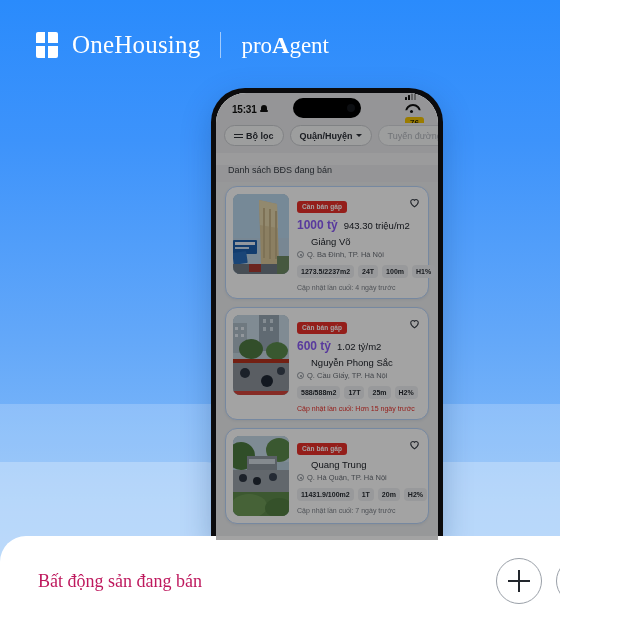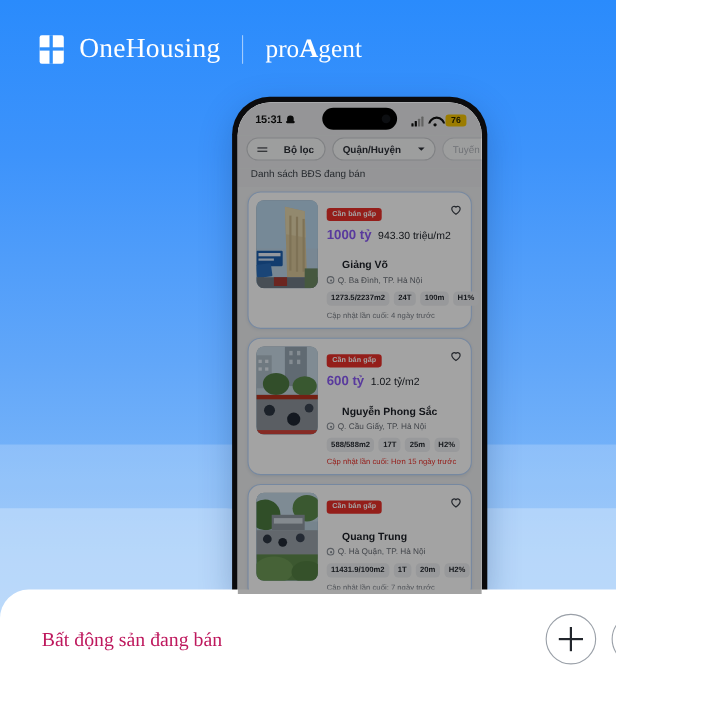--- a/index.html
+++ b/index.html
@@ -126,21 +126,21 @@
     position: absolute; left: 50%; top: 5px;
     transform: translateX(-50%);
     width: 68px; height: 20px;
     background: #000; border-radius: 12px;
   }
   .island::after {
     content: ""; position: absolute; right: 6px; top: 6px;
     width: 8px; height: 8px; border-radius: 50%;
     background: #14161b;
   }
-  .sb-right { display: flex; align-items: flex-end; gap: 4px; }
+  .sb-right { display: flex; align-items: flex-start; gap: 4px; flex-direction: column; }
   .bars { display: flex; align-items: flex-end; gap: 1px; height: 9px; }
   .bars i { width: 2px; background: #111; border-radius: .5px; display: block; }
   .bars i:nth-child(1) { height: 3px; }
   .bars i:nth-child(2) { height: 5px; }
   .bars i:nth-child(3) { height: 7px; background: #9a9a9a; }
   .bars i:nth-child(4) { height: 9px; background: #9a9a9a; }
   .wifi { position: relative; width: 12px; height: 9px; }
   .wifi::before {
     content: ""; position: absolute; left: 0; top: 0;
     width: 12px; height: 12px;
@@ -160,21 +160,21 @@
   }
 
   
   .filterbar {
     position: relative; z-index: 5;
     background: #e9eaec;
     display: flex; align-items: center; gap: 6px;
     padding: 2px 8px 7px 8px;
   }
   .chip {
-    display: flex; align-items: center; gap: 15px;
+    display: flex; align-items: center; gap: 3px;
     height: 21px; padding: 0 9px;
     border: 1px solid #c9cbcf; border-radius: 11px;
     background: #f6f7f8;
     font-size: 9px; font-weight: bold; color: #2b2f36;
     white-space: nowrap;
     text-align: center;
   }
   .chip.muted { color: #b0b4ba; border-color: #d5d7db; font-weight: normal; }
   .filt-ico { position: relative; width: 9px; height: 8px; flex: none; }
   .filt-ico::before,
@@ -190,20 +190,21 @@
     border-right: 3px solid transparent;
     border-top: 3.5px solid #2b2f36;
   }
 
   
   .list-head {
     position: relative; z-index: 5;
     background: #e9eaec;
     font-size: 9px; color: #3a3f47;
     padding: 0 10px 7px 12px;
+    margin-top: 12px;
   }
 
   
   .list {
     position: relative; z-index: 5;
     background: #eceef0;
     padding: 4px 9px 0 9px;
     height: 100%;
   }
   .card {
@@ -238,22 +239,22 @@
   .heart svg { width: 13px; height: 13px; display: block; }
 
   .priceline {
     display: flex; align-items: baseline; gap: 6px;
     margin-top: 5px;
   }
   .price { color: #8b5cf6; font-size: 12px; font-weight: bold; }
   .unit { color: #20242b; font-size: 9.5px; }
 
   .street {
-    margin-top: 16px; margin-left: 14px;
-    font-size: 9.5px; font-weight: bold; color: #1b1f26;
+    margin-top: 4px; margin-left: 14px;
+    font-size: 9.5px; font-weight: normal; color: #1b1f26;
   }
   .addr {
     margin-top: 3px;
     display: flex; align-items: center; gap: 3px;
     font-size: 7.5px; color: #6a6f77;
   }
   .pin {
     width: 7px; height: 7px; flex: none;
     border: 1.2px solid #8d939b; border-radius: 50%;
     position: relative;

